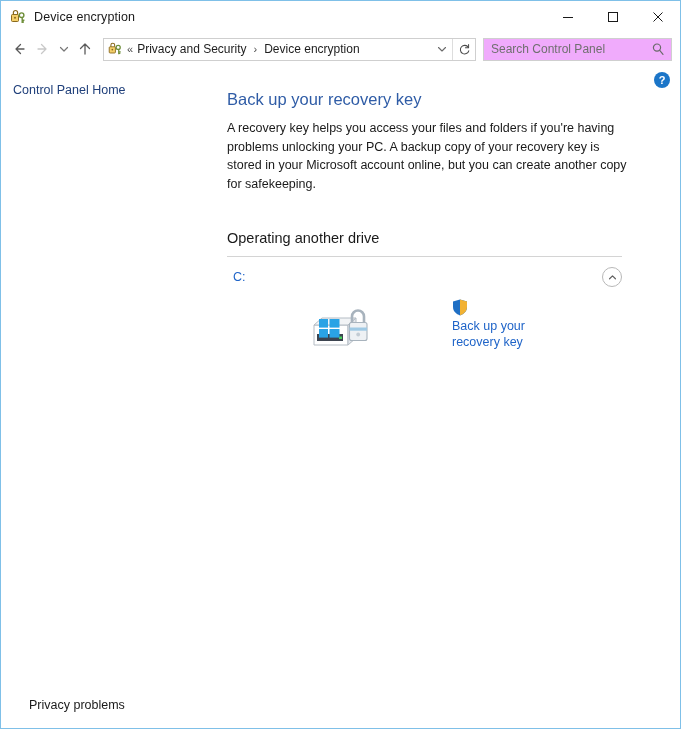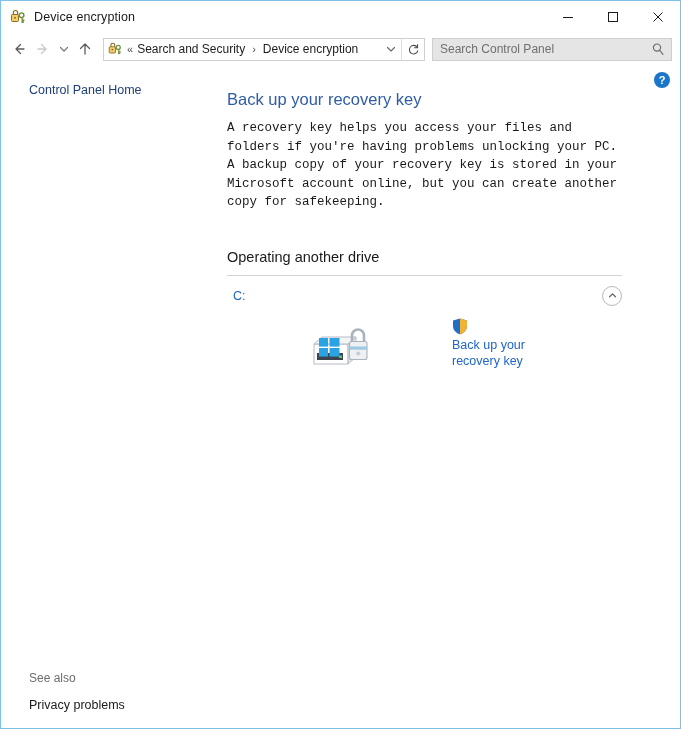--- a/index.html
+++ b/index.html
@@ -140,29 +140,29 @@
   .addr-refresh {
     width: 22px;
     height: 21px;
     border-left: 1px solid #dddddd;
     display: flex;
     align-items: center;
     justify-content: center;
     flex: 0 0 auto;
   }
   .searchbox {
-    width: 240px;
+    width: 189px;
     height: 23px;
     margin-left: 7px;
     border: 1px solid #cfcfcf;
     display: flex;
     align-items: center;
     box-sizing: border-box;
     flex: 0 0 auto;
-    background: #e5e5e5;
+    background: #f0abfc;
   }
   .search-input {
     border: none;
     outline: none;
     flex: 1 1 auto;
     font-size: 12px;
     font-family: "Liberation Sans", sans-serif;
     color: #111111;
     padding: 0 0 0 7px;
     background: transparent;
@@ -189,21 +189,21 @@
     width: 220px;
     flex: 0 0 220px;
     position: relative;
     padding-top: 14px;
     box-sizing: border-box;
   }
   .side-link {
     display: block;
     font-size: 12.5px;
     color: #1f3f7a;
-    padding: 2px 0 2px 28px;
+    padding: 2px 0 2px 12px;
     text-decoration: none;
     line-height: 18px;
   }
   .see-also-block {
     position: absolute;
     left: 0;
     bottom: 12px;
     width: 100%;
   }
   .see-also-title {
@@ -242,21 +242,20 @@
     font-weight: normal;
     margin: 0 0 10px 0;
     line-height: 20px;
   }
   .page-desc {
     font-size: 12.5px;
     color: #1a1a1a;
     line-height: 18.5px;
     margin: 0;
     max-width: 405px;
-    font-family: Liberation Mono, monospace;
   }
 
   .section {
     margin-top: 36px;
     width: 395px;
   }
   .section-title {
     font-size: 14.5px;
     color: #1a1a1a;
     font-weight: normal;
@@ -398,21 +397,21 @@
         <svg class="ico-svg" width="16" height="16" viewBox="0 0 18 18">
           <rect x="2.5" y="6.5" width="7" height="7" rx="1" fill="#f4cf6a" stroke="#8a6a1e" stroke-width="1"></rect>
           <path d="M4.4 6.5 V4.6 a2.1 2.1 0 0 1 4.2 0 V6.5" fill="none" stroke="#8a6a1e" stroke-width="1.2"></path>
           <circle cx="6" cy="9.7" r="1" fill="#8a6a1e"></circle>
           <circle cx="12.6" cy="7.2" r="2.3" fill="none" stroke="#6f8f3a" stroke-width="1.4"></circle>
           <path d="M13.2 9.2 L13.2 15 M13.2 12.2 L15.4 12.2 M13.2 14 L15 14" stroke="#6f8f3a" stroke-width="1.4" fill="none"></path>
         </svg>
       </div>
       <div class="crumbs">
         <span class="crumb-chevrons">«</span>
-        <span class="crumb">Search and Security</span>
+        <span class="crumb">Privacy and Security</span>
         <span class="crumb-sep">›</span>
         <span class="crumb">Device encryption</span>
       </div>
       <div class="addr-dropdown">
         <svg width="12" height="12" viewBox="0 0 12 12">
           <path d="M2.5 4.5 L6 8 L9.5 4.5" fill="none" stroke="#6a6a6a" stroke-width="1.1" stroke-linecap="round" stroke-linejoin="round"></path>
         </svg>
       </div>
       <div class="addr-refresh">
         <svg width="13" height="13" viewBox="0 0 14 14">
@@ -432,21 +431,20 @@
       </div>
     </div>
   </div>
 
   <div class="body-area">
 
     <div class="sidebar">
       <a class="side-link" href="#">Control Panel Home</a>
 
       <div class="see-also-block">
-        <div class="see-also-title">See also</div>
         <a class="see-also-link" href="#">Privacy problems</a>
       </div>
     </div>
 
     <div class="content">
 
       <div class="help-btn">
         <svg width="18" height="18" viewBox="0 0 18 18">
           <circle cx="9" cy="9" r="8" fill="#1b75c8"></circle>
           <text x="9" y="13" text-anchor="middle" font-family="Liberation Sans, sans-serif" font-size="11" font-weight="bold" fill="#ffffff">?</text>

